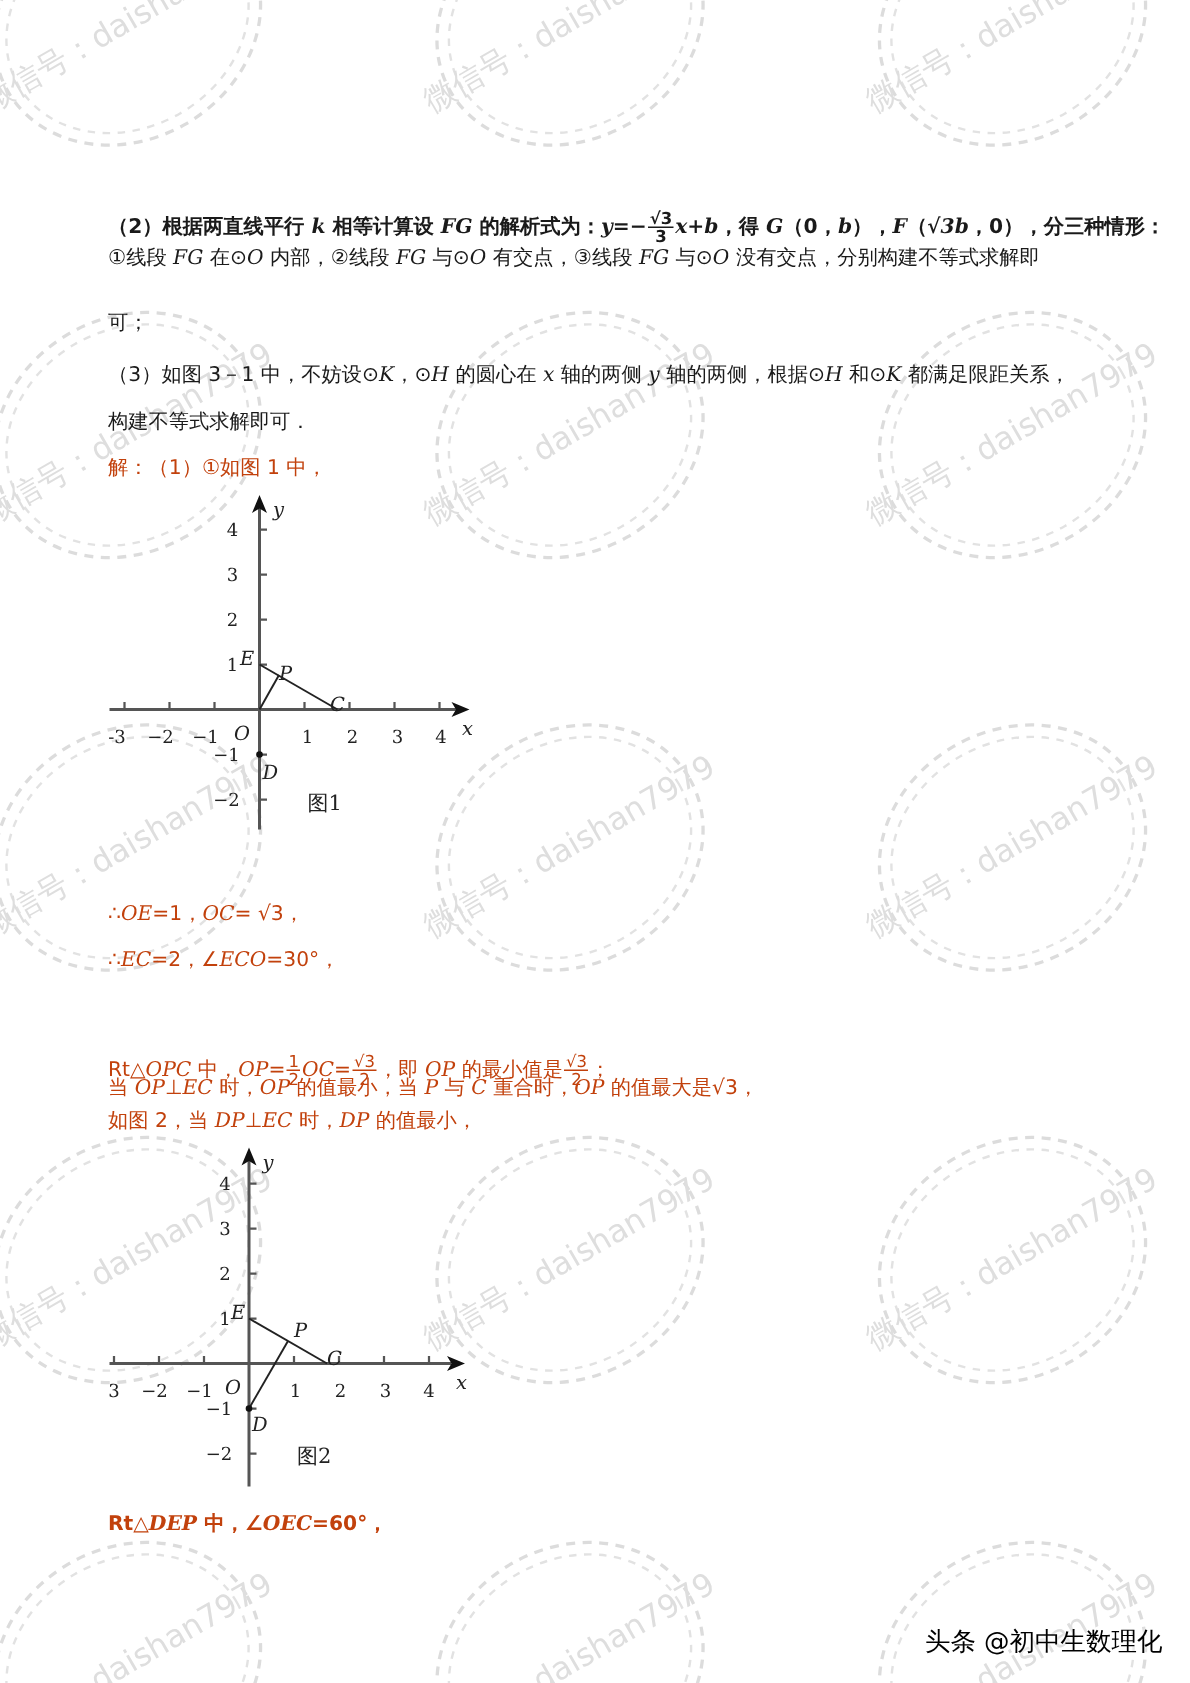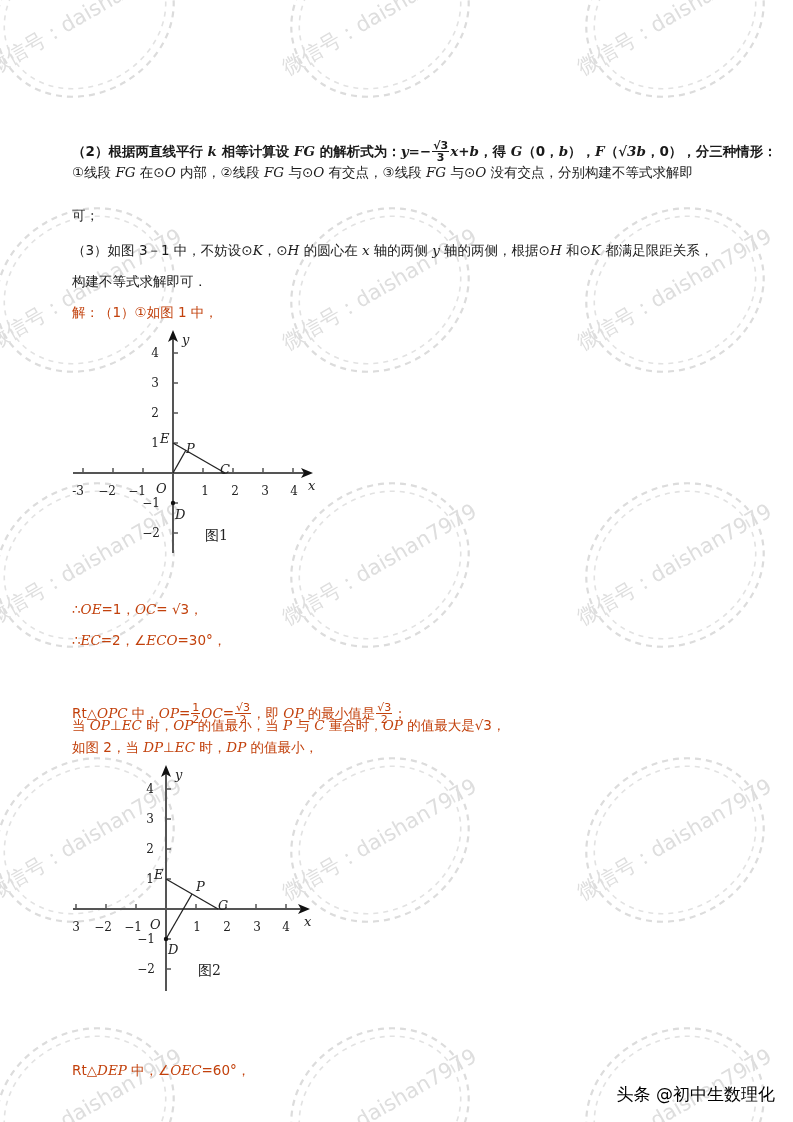--- a/index.html
+++ b/index.html
@@ -203,18 +203,18 @@
         <text x="105" y="193">D</text>
       </g>
 
       <line x1="103" y1="118" x2="155" y2="148" stroke="#222" stroke-width="1.3"></line>
       <line x1="103" y1="178" x2="129" y2="133" stroke="#222" stroke-width="1.3"></line>
       <circle cx="103" cy="178" r="2.2" fill="#111"></circle>
       <text x="135" y="214" font-size="14" fill="#222" font-family="DejaVu Sans, sans-serif">图2</text>
     </svg>
   </div>
 
-  <div class="line red" style="top:1060px;">
+  <div class="line red" style="top:1006px;font-weight:bold;">
     <span>Rt△</span><i>DEP</i><span> 中，∠</span><i>OEC</i><span>=60°，</span>
   </div>
 
   <div class="footer">头条 @初中生数理化</div>
 </div>
 
 </body></html>

